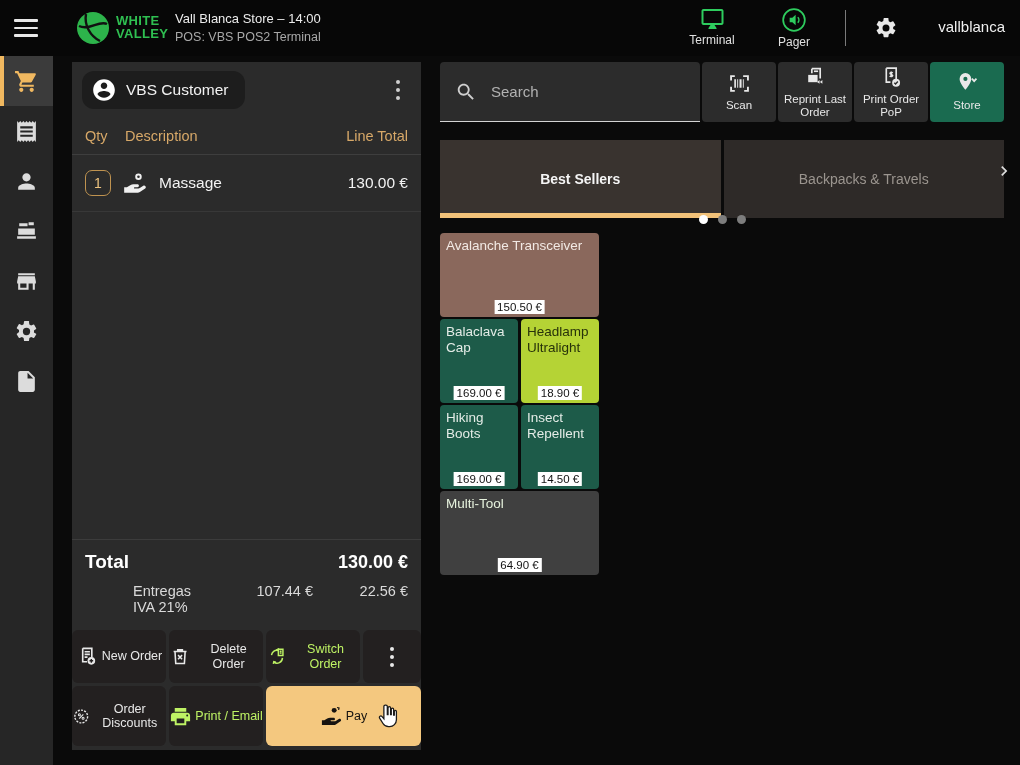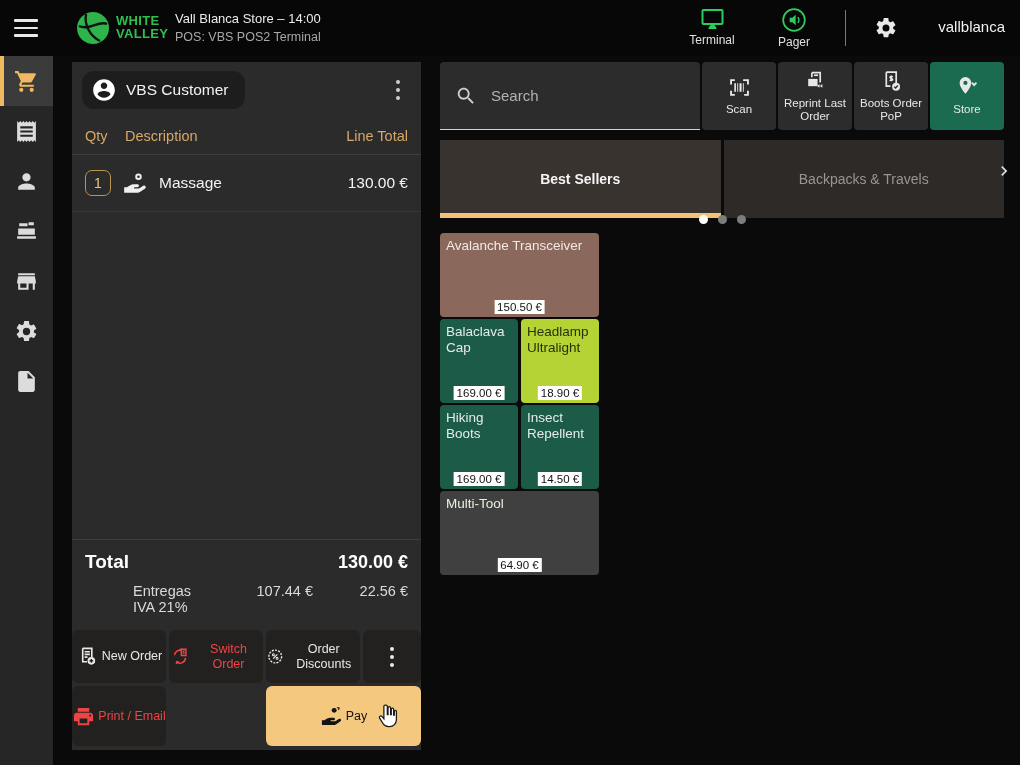--- a/index.html
+++ b/index.html
@@ -62,28 +62,28 @@
   .tax-row { display:flex; margin-top:10px; font-size:14.5px; color:#dadada; }
   .tax-row .x-lbl { flex:1;margin-left:48px; }
   .tax-row .x-base { width:110px; text-align:right; }
   .tax-row .x-amt { width:95px; text-align:right; }
   .op-buttons { display:grid; grid-template-columns:1fr 1fr 1fr 58px; grid-template-rows:53px 60px;
     gap:3px; padding:6px 0 4px 0; }
   .ob { background:#232020; border:none; border-radius:6px; color:#e8e8e8; font-size:12.5px;
     font-family:inherit; display:flex; flex-direction:row; align-items:center; justify-content:center;
     gap:3px; line-height:1.15; cursor:pointer; text-align:center; }
   .ob svg { width:23px; height:23px; }
-  .ob.disabled { color:#ef4444; cursor:default; }
+  .ob.disabled { color:#bef264; cursor:default; }
   .ob.pay { grid-column:3 / 5; grid-row:2; background:#f4c87f; color:#161310; font-weight:500; }
   .ob.more { grid-column:4; grid-row:1; }
   .dots3 { display:flex; flex-direction:column; gap:4px; }
   .dots3 i { width:4px; height:4px; border-radius:50%; background:currentColor; }
 
   
-  .search-row { position:absolute; left:440px; top:62px; width:564px; height:68px; display:flex; gap:2px; }
+  .search-row { position:absolute; left:440px; top:62px; width:564px; height:60px; display:flex; gap:2px; }
   .search-box { flex:1; background:#2c2c2c; border-radius:4px 4px 0 0; border-bottom:1.5px solid #d4d4d4;
     display:flex; align-items:center; padding:0 10px 0 15px; gap:14px; }
   .search-box svg { color:#cfcfcf; width:22px; height:22px; flex:none; }
   .search-box input { flex:1; background:transparent; border:none; outline:none; color:#e0e0e0;
     font-size:15px; font-family:inherit; }
   .search-box input::placeholder { color:#b2b2b2; }
   .cat-btn { width:79px; background:#2c2c2c; border-radius:4px; display:flex; flex-direction:column;
     align-items:center; justify-content:center; gap:3px; color:#e8e8e8; font-size:11.5px; line-height:1.15;
     text-align:center; cursor:pointer; padding:2px; }
   .cat-btn svg { width:25px; height:25px; }
@@ -237,20 +237,27 @@
       <button class="ob">
         <svg viewBox="0 0 24 24" fill="none" stroke="currentColor" stroke-width="1.7">
           <path d="M7 3.5h9.5v9.5"></path>
             <path d="M7 3.5v14h4.5"></path>
             <path d="M9 7h5.5M9 9.8h5.5M9 12.6h3"></path>
           <circle cx="16" cy="16.5" r="4" fill="currentColor" stroke="none"></circle>
           <path d="M16 14.6v3.8M14.1 16.5h3.8" stroke="#232020" stroke-width="1.5"></path>
         </svg>
         <span>New Order</span>
       </button>
+      <button class="ob">
+        <svg viewBox="0 0 24 24" fill="none" stroke="currentColor" stroke-width="1.7">
+          <path d="M5 6.5h14M9.5 6.5V4.8h5v1.7M6.5 6.5l.8 13h9.4l.8-13"></path>
+          <path d="M9.8 10.5l4.4 4.4M14.2 10.5l-4.4 4.4" stroke-width="1.6"></path>
+        </svg>
+        <span>Delete Order</span>
+      </button>
       <button class="ob disabled">
         <svg viewBox="0 0 24 24" fill="none" stroke="currentColor" stroke-width="1.6">
           <path d="M13.5 4h5v7h-5z"></path>
             <path d="M15 6.2h2M15 8.2h2"></path>
           <path d="M18 13.5a6 6 0 0 1-9.5 4.6"></path>
             <path d="M8 20l.5-2.4 2.4.6"></path>
           <path d="M6 10.5A6 6 0 0 1 13 5.2"></path>
             <path d="M13.7 3l-.6 2.4-2.3-.7"></path>
         </svg>
         <span>Switch Order</span>
@@ -313,21 +320,21 @@
       <span>Reprint Last Order</span>
     </div>
     <div class="cat-btn">
       <svg viewBox="0 0 24 24" fill="none" stroke="currentColor" stroke-width="1.6">
         <path d="M7 3h9.5v11"></path>
           <path d="M7 3v13.5h4"></path>
         <path d="M11.8 6.2v5.6M10.3 10.6c.5.6 2.6.7 2.8-.4.2-1.2-2.6-1-2.5-2.2.1-1 1.9-1 2.6-.4"></path>
         <circle cx="16.4" cy="17" r="3.8" fill="currentColor" stroke="none"></circle>
         <path d="M14.7 17l1.2 1.2 2.2-2.3" stroke="#2c2c2c" stroke-width="1.4"></path>
       </svg>
-      <span>Boots Order PoP</span>
+      <span>Print Order PoP</span>
     </div>
     <div class="cat-btn store">
       <svg viewBox="0 0 24 24" fill="currentColor">
         <path d="M10 2a5.6 5.6 0 0 0-5.6 5.6C4.4 11.8 10 18 10 18s5.6-6.2 5.6-10.4A5.6 5.6 0 0 0 10 2zm0 7.6a2 2 0 1 1 0-4 2 2 0 0 1 0 4z"></path>
         <path d="M16.2 7.4l2.2 2.3 2.2-2.3" fill="none" stroke="currentColor" stroke-width="1.7"></path>
       </svg>
       <span>Store</span>
     </div>
   </div>
 

